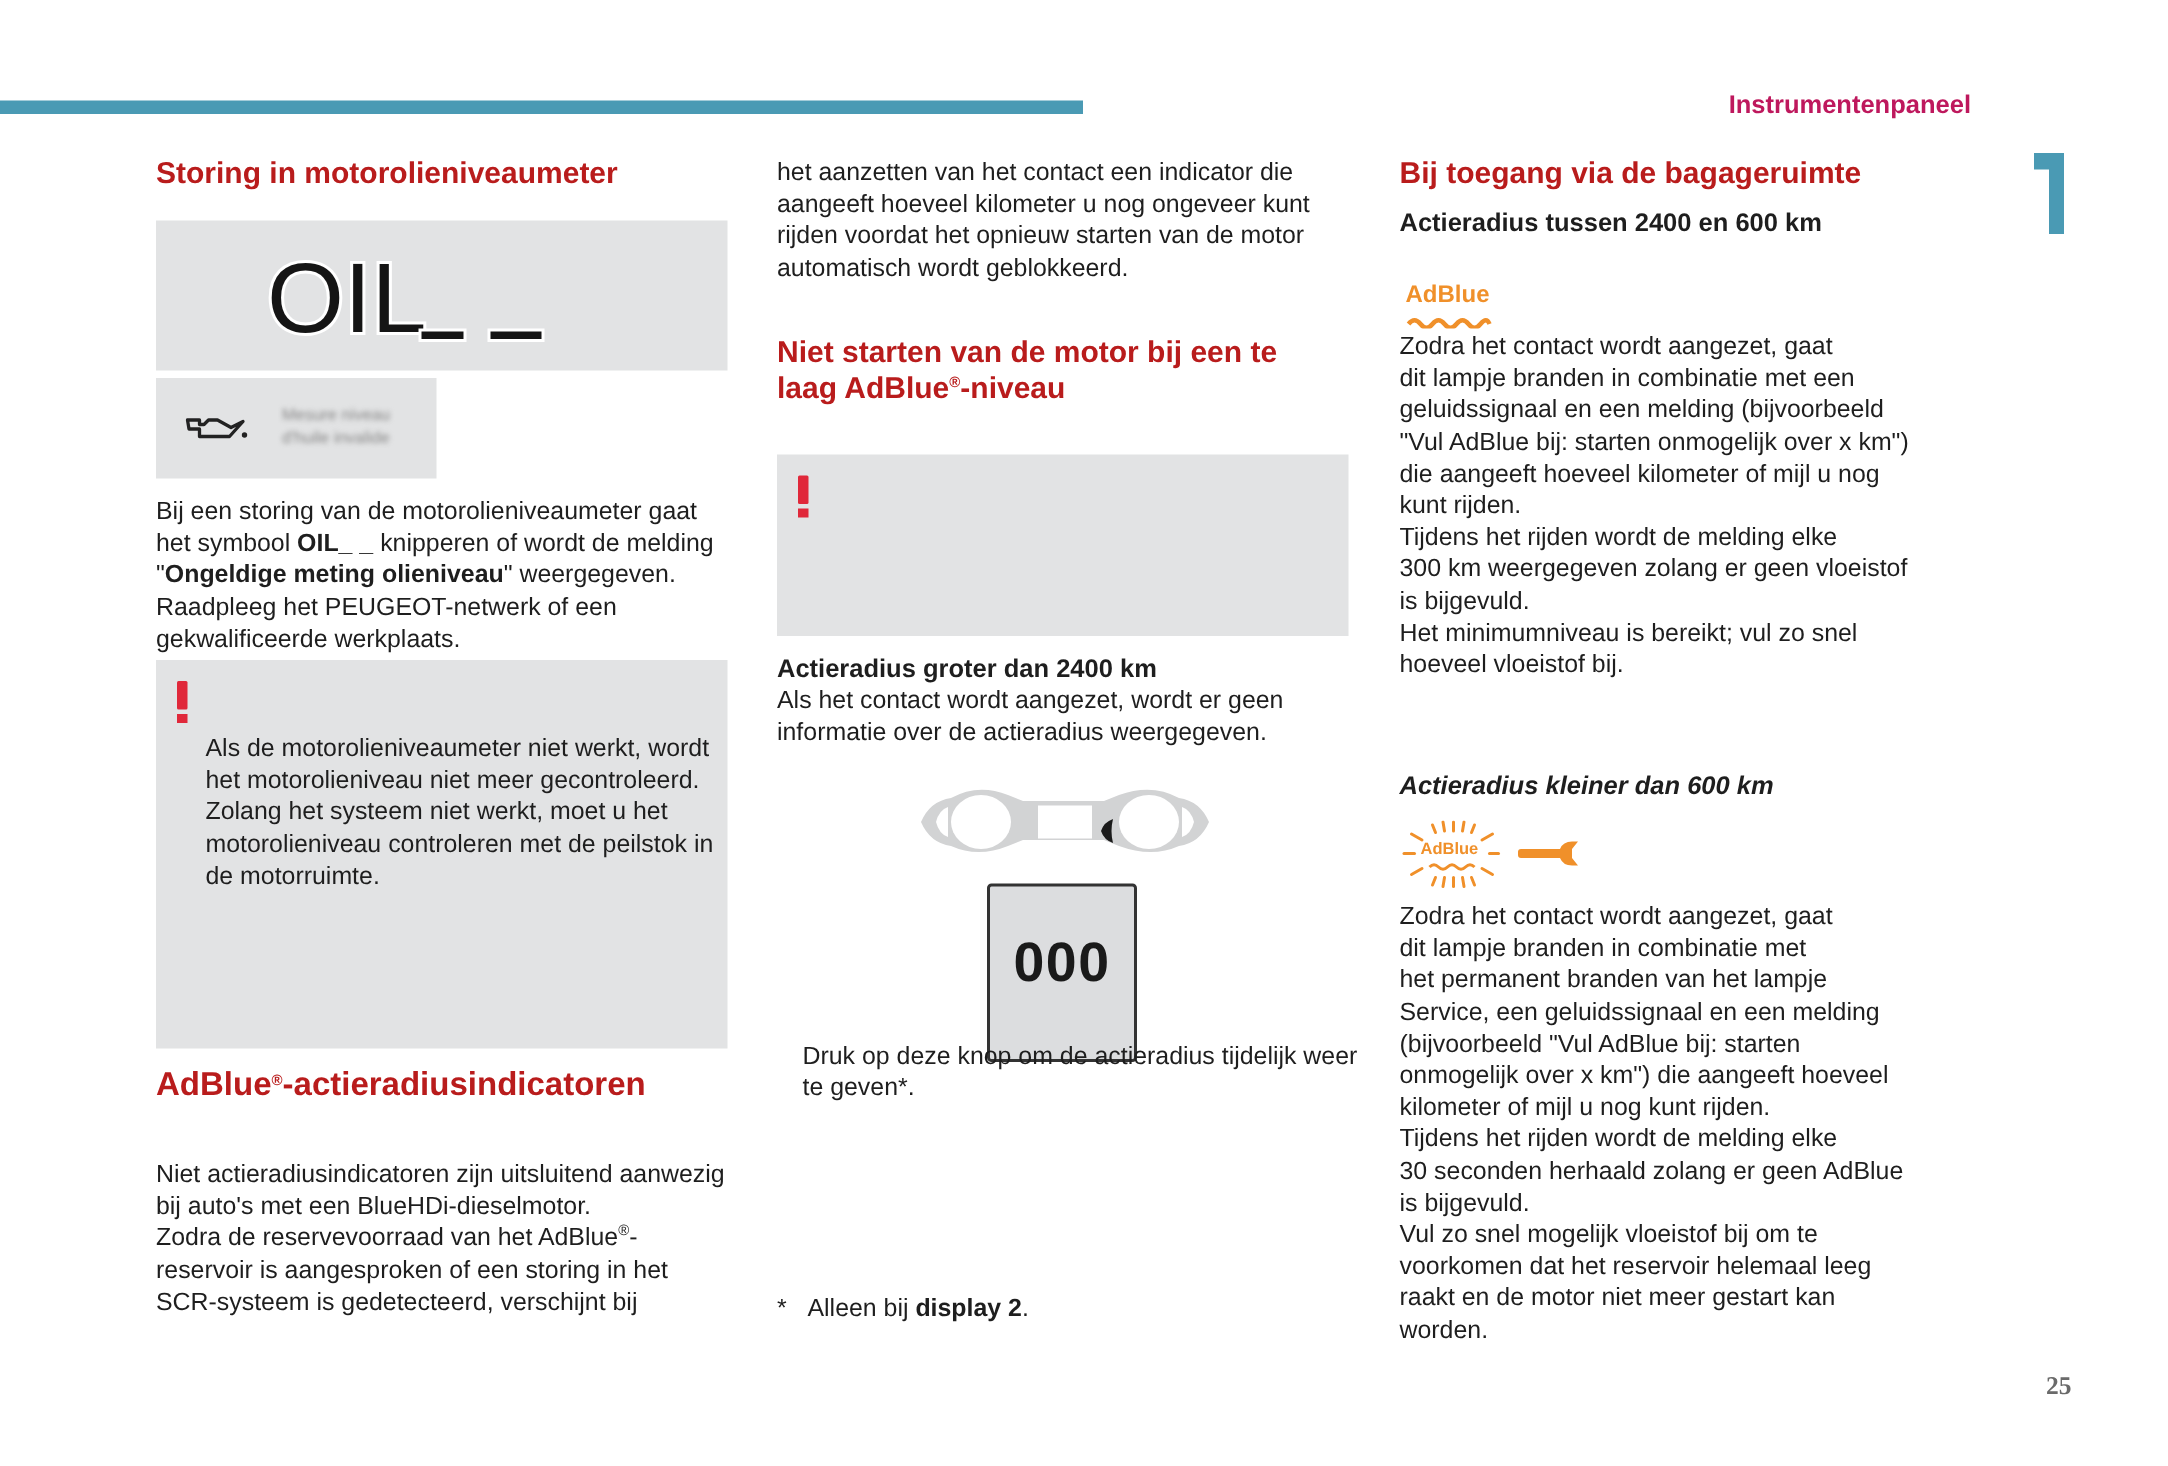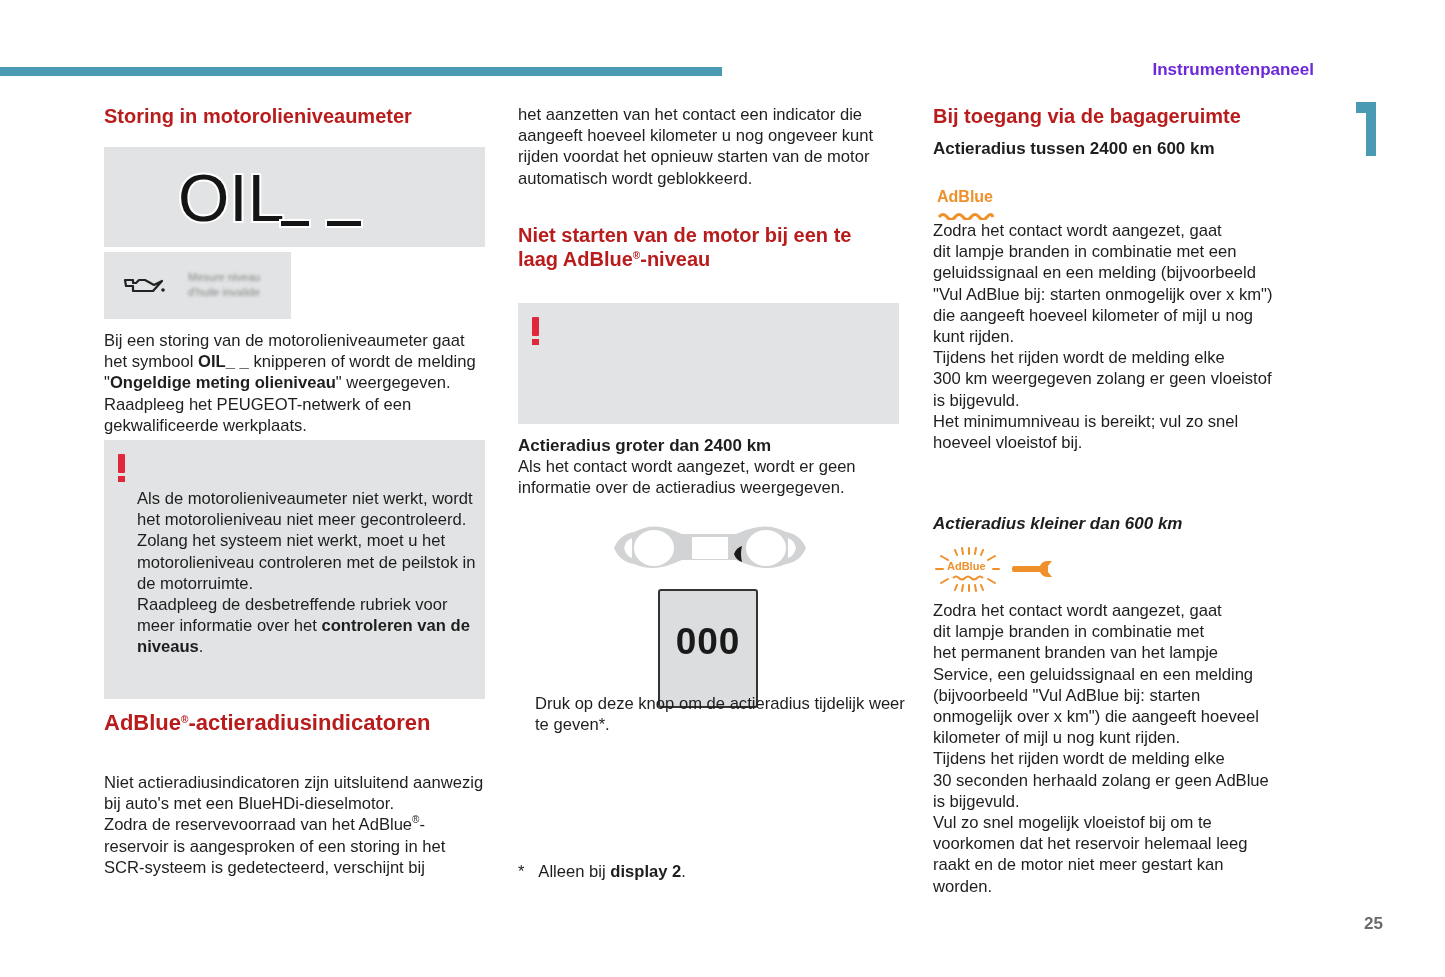--- a/index.html
+++ b/index.html
@@ -1,22 +1,22 @@
 <!DOCTYPE html>
 <html><head>
 <meta charset="utf-8">
 <style>
   html, body { margin:0; padding:0; background:#ffffff; }
   body { width:1445px; height:977px; position:relative; overflow:hidden;
          font-family:"Liberation Sans", sans-serif; color:#1e1e1e; }
   .abs { position:absolute; }
   .topbar { left:0; top:67px; width:722px; height:9px; background:#4a9ab4; }
-  .section-title { right:131px; top:60px; font-size:17px; font-weight:bold; color:#6d28d9; }
+  .section-title { right:131px; top:60px; font-size:17px; font-weight:bold; color:#be185d; }
   .chapter-num { left:1356px; top:102px; width:20px; height:54px; }
-  .page-num { left:1364px; top:914px; font-size:17px; font-weight:bold; color:#6a6a6a; }
+  .page-num { left:1364px; top:914px; font-size:17px; font-weight:bold; color:#6a6a6a;font-family:Liberation Serif, serif; }
   h2 { margin:0; font-size:20px; font-weight:bold; line-height:24px; color:#b91c1c; }
   h3 { margin:0; font-size:17px; font-weight:bold; line-height:21px; }
   .p { font-size:16.6px; line-height:21.2px; }
   .gray { background:#e2e3e4; }
   .excl { position:absolute; left:10px; top:4px; width:7px; height:28px; }
   .excl .bar { position:absolute; left:0; top:0; width:7px; height:19px; background:#e0283a; border-radius:1px; }
   .excl .dot { position:absolute; left:0; top:22px; width:7px; height:6px; background:#e0283a; }
   b { font-weight:bold; }
   sup { font-size:10px; line-height:0; vertical-align:7px; }
 </style>
@@ -54,21 +54,20 @@
 </div>
 
 <div class="abs gray" style="left:104px; top:440px; width:381px; height:259px;">
   <div class="abs excl" style="left:14px; top:14px;">
       <div class="bar"></div>
       <div class="dot"></div>
     </div>
   <div class="abs p" style="left:33px; top:0; width:345px;margin-top:48px;">
     <div>Als de motorolieniveaumeter niet werkt, wordt het motorolieniveau niet meer gecontroleerd.</div>
     <div>Zolang het systeem niet werkt, moet u het motorolieniveau controleren met de peilstok in de motorruimte.</div>
-    <div><span>Raadpleeg de desbetreffende rubriek voor meer informatie over het </span><b>controleren van de niveaus</b><span>.</span></div>
   </div>
 </div>
 
 <h2 class="abs" style="left:104px; top:711px; font-size:22px;"><span>AdBlue</span><sup>®</sup><span>-actieradiusindicatoren</span></h2>
 
 <div class="abs p" style="left:104px; top:772px; width:385px;">
   <div>Niet actieradiusindicatoren zijn uitsluitend aanwezig bij auto's met een BlueHDi-dieselmotor.</div>
   <div><span>Zodra de reservevoorraad van het AdBlue</span><sup>®</sup><span>-reservoir is aangesproken of een storing in het SCR-systeem is gedetecteerd, verschijnt bij</span></div>
 </div>
 

